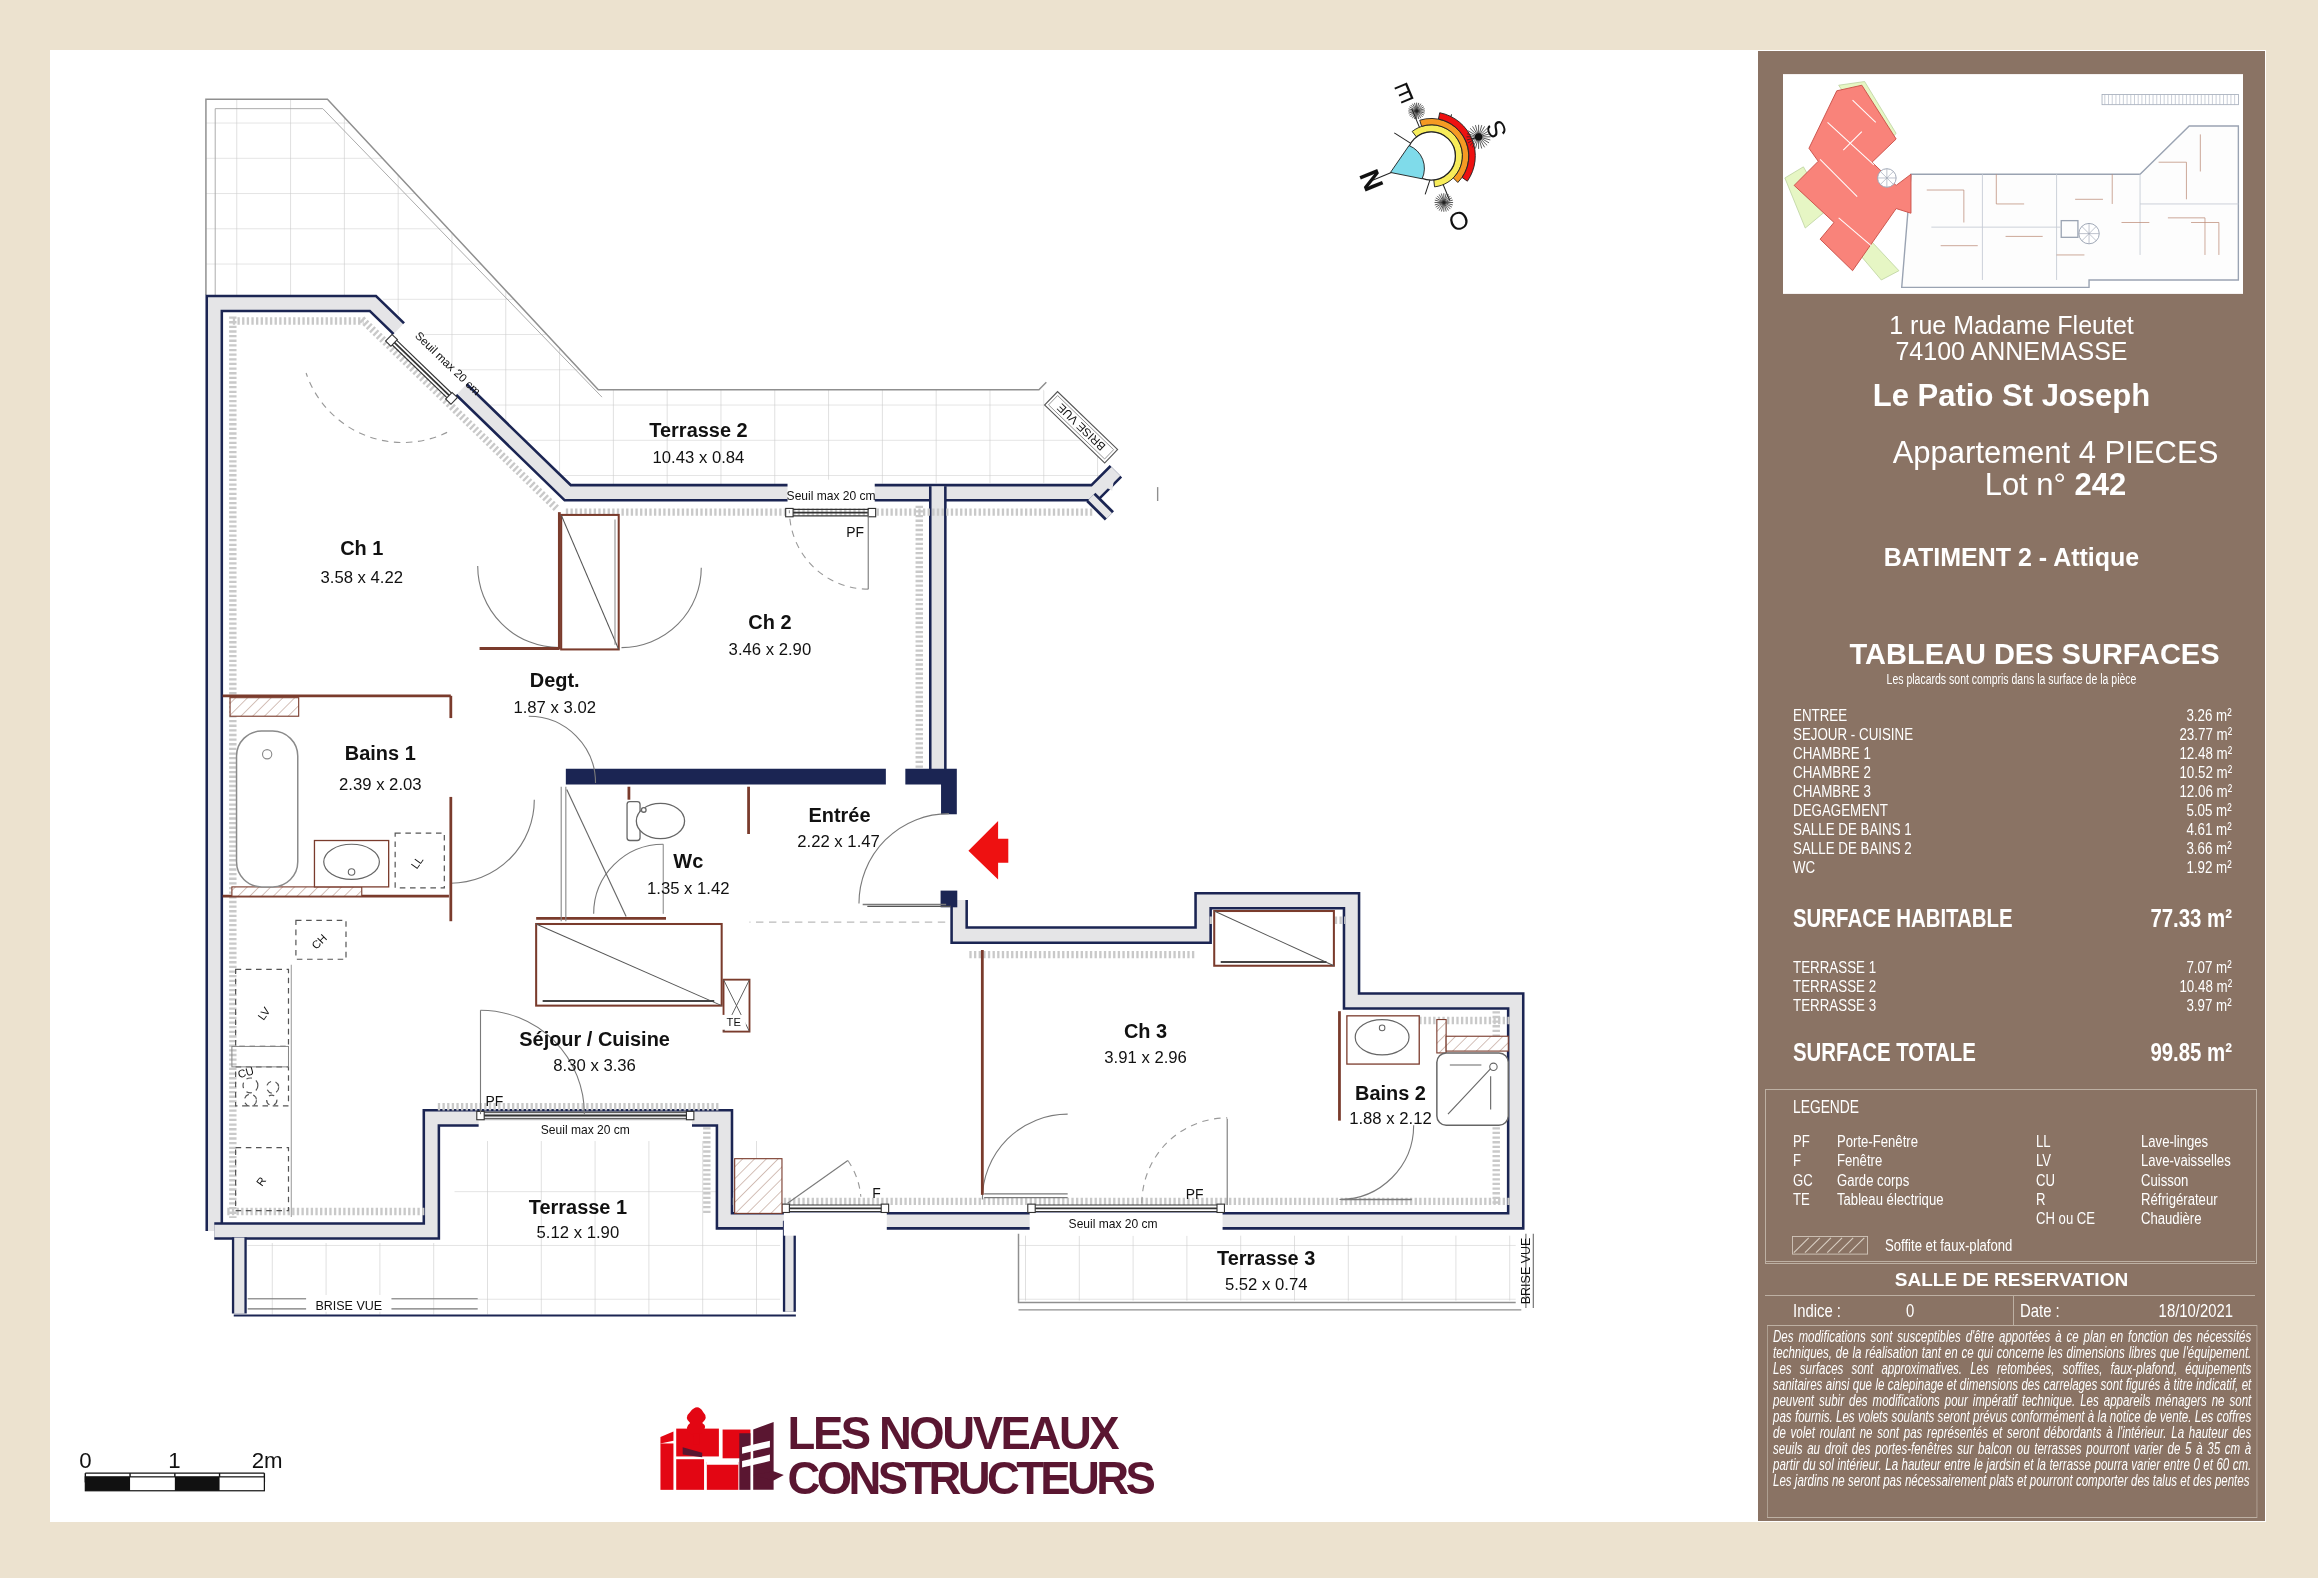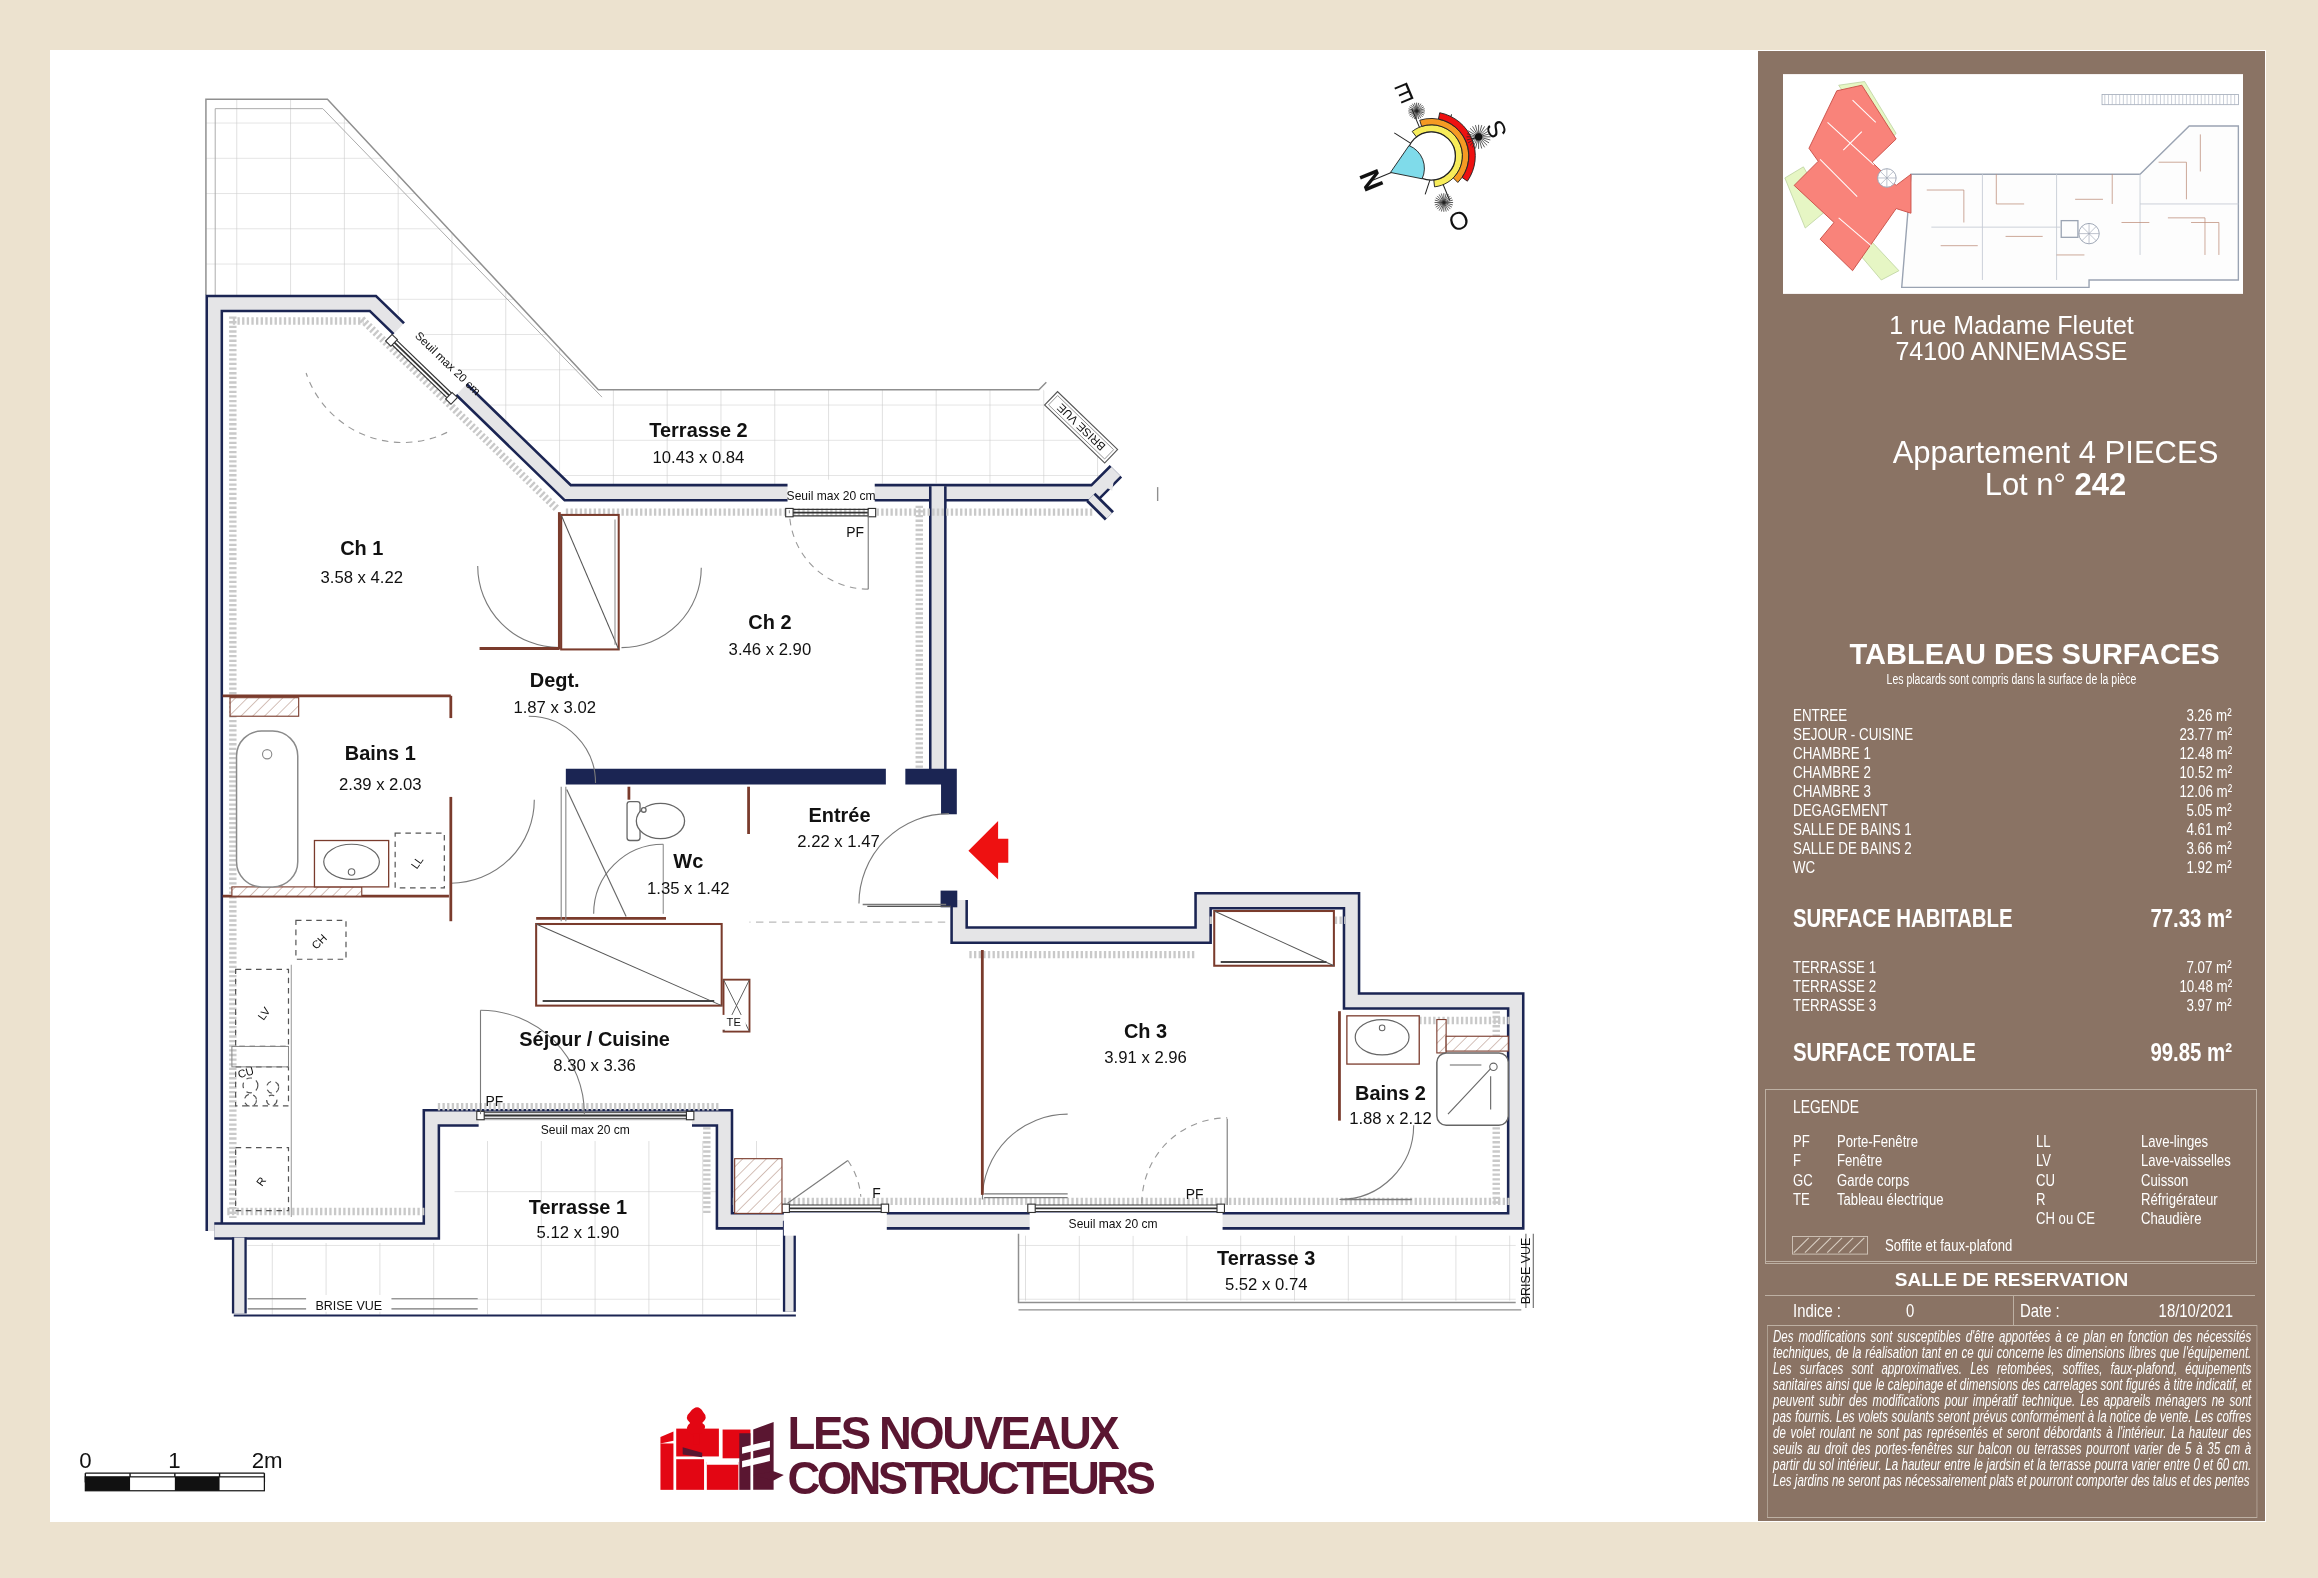--- a/index.html
+++ b/index.html
@@ -414,21 +414,23 @@
 </g>
 <g stroke="#bb8a76" stroke-width="0.8" fill="none">
 <path d="M155,125 L195,125 L195,160 M230,108 L230,140 L260,140 M315,135 L345,135 M355,108 L355,140 M405,95 L435,95 L435,135 M450,65 L450,105 M415,155 L455,155 L455,195 M170,185 L210,185 M240,175 L280,175 M295,195 L325,195 M365,160 L395,160 M440,160 L470,160 L470,195"></path>
 </g>
 <rect x="344" y="22" width="147" height="11" fill="none" stroke="#9aa3b2" stroke-width="0.8"></rect>
 <g stroke="#adb5c2" stroke-width="0.7">
         <path d="M347,22 l0,11 M351,22 l0,11 M355,22 l0,11 M359,22 l0,11 M363,22 l0,11 M367,22 l0,11 M371,22 l0,11 M375,22 l0,11 M379,22 l0,11 M383,22 l0,11 M387,22 l0,11 M391,22 l0,11 M395,22 l0,11 M399,22 l0,11 M403,22 l0,11 M407,22 l0,11 M411,22 l0,11 M415,22 l0,11 M419,22 l0,11 M423,22 l0,11 M427,22 l0,11 M431,22 l0,11 M435,22 l0,11 M439,22 l0,11 M443,22 l0,11 M447,22 l0,11 M451,22 l0,11 M455,22 l0,11 M459,22 l0,11 M463,22 l0,11 M467,22 l0,11 M471,22 l0,11 M475,22 l0,11 M479,22 l0,11 M483,22 l0,11 M487,22 l0,11"></path>
 </g>
 </svg>
 <div class="c" style="top:261px;font-size:25px;line-height:26px;">1 rue Madame Fleutet<br>74100 ANNEMASSE</div>
+<div class="c" style="top:327px;font-size:31px;font-weight:bold;">Le Patio St Joseph</div>
 <div class="c" style="top:386px;font-size:31px;line-height:32px;padding-left:44px;">Appartement 4 PIECES<br>Lot n° <span style="font-weight:bold">242</span></div>
+<div class="c" style="top:492px;font-size:25px;font-weight:bold;">BATIMENT 2 - Attique</div>
 <div class="c" style="top:587px;font-size:29px;font-weight:bold;padding-left:23px;">TABLEAU DES SURFACES</div>
 <div class="c" style="top:620px;font-size:14px;transform:scale(0.75,1);">Les placards sont compris dans la surface de la pièce</div>
 <div class="tl" style="top:655px;">ENTREE</div>
     <div class="tv" style="top:655px;">3.26 m²</div>
 <div class="tl" style="top:674px;">SEJOUR - CUISINE</div>
     <div class="tv" style="top:674px;">23.77 m²</div>
 <div class="tl" style="top:693px;">CHAMBRE 1</div>
     <div class="tv" style="top:693px;">12.48 m²</div>
 <div class="tl" style="top:712px;">CHAMBRE 2</div>
     <div class="tv" style="top:712px;">10.52 m²</div>

